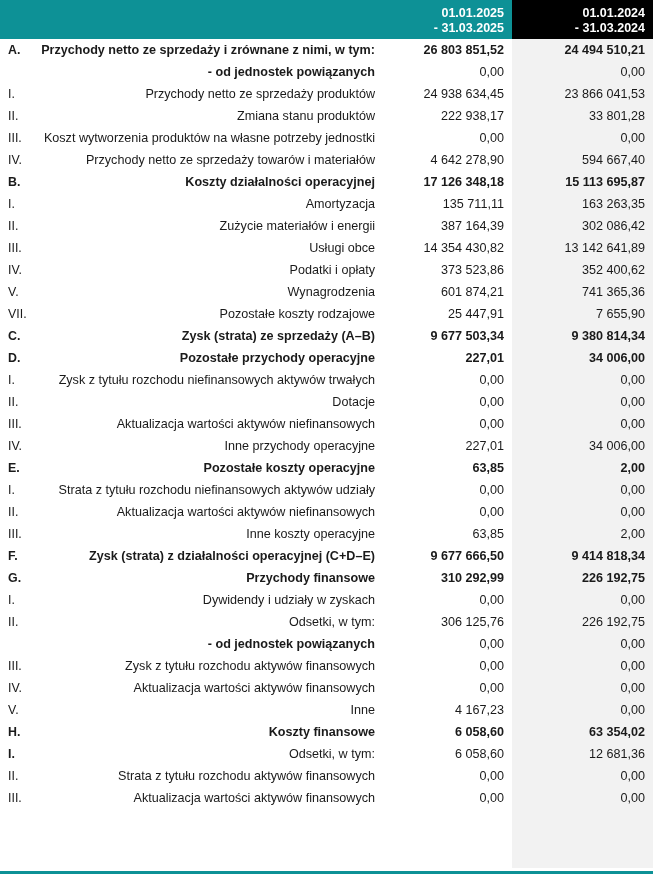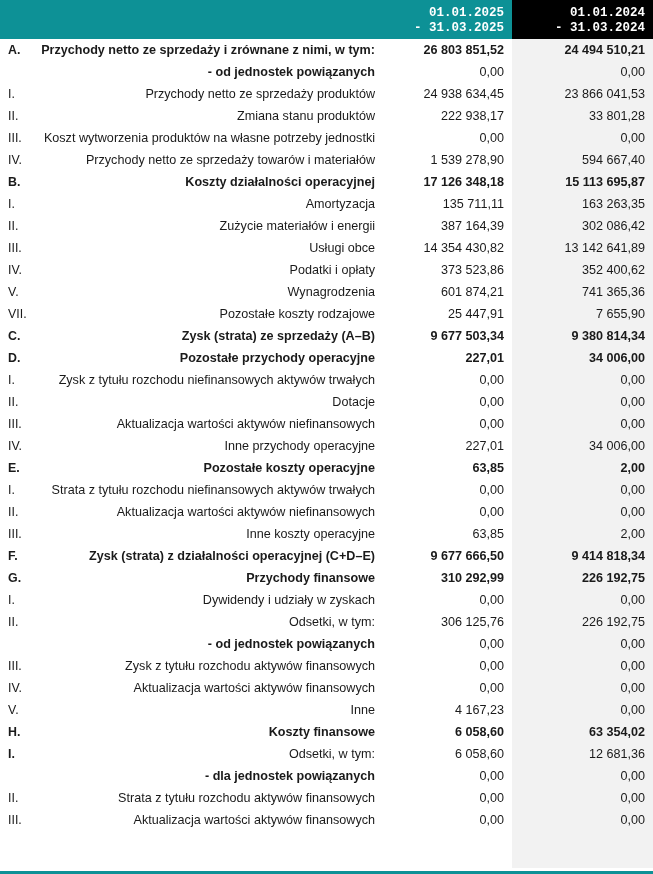--- a/index.html
+++ b/index.html
@@ -59,21 +59,20 @@
     height: 36px;
     border: 0;
   }
   thead th.h-blank { background: #0d9196; }
   thead th.h-cur,
   thead th.h-prev {
     text-align: right;
     padding: 0 8px 3px 0;
     line-height: 15px;
     white-space: nowrap;
-    font-family: Liberation Mono, monospace;
   }
   thead th.h-prev { background: #000000; margin-top: 28px; }
   .hdr-l1 { display: block; }
   .hdr-l2 { display: block; }
 
   tbody tr { height: 22px; }
 
   tbody td {
     font-size: 12.6px;
     padding: 0;
@@ -169,21 +168,21 @@
         </tr>
         <tr class="lvl-roman">
           <td class="sym">III.</td>
           <td class="name">Koszt wytworzenia produktów na własne potrzeby jednostki</td>
           <td class="val">0,00</td>
           <td class="val">0,00</td>
         </tr>
         <tr class="lvl-roman">
           <td class="sym">IV.</td>
           <td class="name">Przychody netto ze sprzedaży towarów i materiałów</td>
-          <td class="val">1 539 278,90</td>
+          <td class="val">4 642 278,90</td>
           <td class="val">594 667,40</td>
         </tr>
         <tr class="lvl-letter">
           <td class="sym">B.</td>
           <td class="name">Koszty działalności operacyjnej</td>
           <td class="val">17 126 348,18</td>
           <td class="val">15 113 695,87</td>
         </tr>
         <tr class="lvl-roman">
           <td class="sym">I.</td>
@@ -258,21 +257,21 @@
           <td class="val">34 006,00</td>
         </tr>
         <tr class="lvl-letter">
           <td class="sym">E.</td>
           <td class="name">Pozostałe koszty operacyjne</td>
           <td class="val">63,85</td>
           <td class="val">2,00</td>
         </tr>
         <tr class="lvl-roman">
           <td class="sym">I.</td>
-          <td class="name">Strata z tytułu rozchodu niefinansowych aktywów trwałych</td>
+          <td class="name">Strata z tytułu rozchodu niefinansowych aktywów udziały</td>
           <td class="val">0,00</td>
           <td class="val">0,00</td>
         </tr>
         <tr class="lvl-roman">
           <td class="sym">II.</td>
           <td class="name">Aktualizacja wartości aktywów niefinansowych</td>
           <td class="val">0,00</td>
           <td class="val">0,00</td>
         </tr>
         <tr class="lvl-roman">
@@ -334,26 +333,20 @@
           <td class="name">Koszty finansowe</td>
           <td class="val">6 058,60</td>
           <td class="val">63 354,02</td>
         </tr>
         <tr class="lvl-roman-b">
           <td class="sym">I.</td>
           <td class="name">Odsetki, w tym:</td>
           <td class="val">6 058,60</td>
           <td class="val">12 681,36</td>
         </tr>
-        <tr class="lvl-dash">
-          <td class="sym"></td>
-          <td class="name">- dla jednostek powiązanych</td>
-          <td class="val">0,00</td>
-          <td class="val">0,00</td>
-        </tr>
         <tr class="lvl-roman">
           <td class="sym">II.</td>
           <td class="name">Strata z tytułu rozchodu aktywów finansowych</td>
           <td class="val">0,00</td>
           <td class="val">0,00</td>
         </tr>
         <tr class="lvl-roman">
           <td class="sym">III.</td>
           <td class="name">Aktualizacja wartości aktywów finansowych</td>
           <td class="val">0,00</td>

